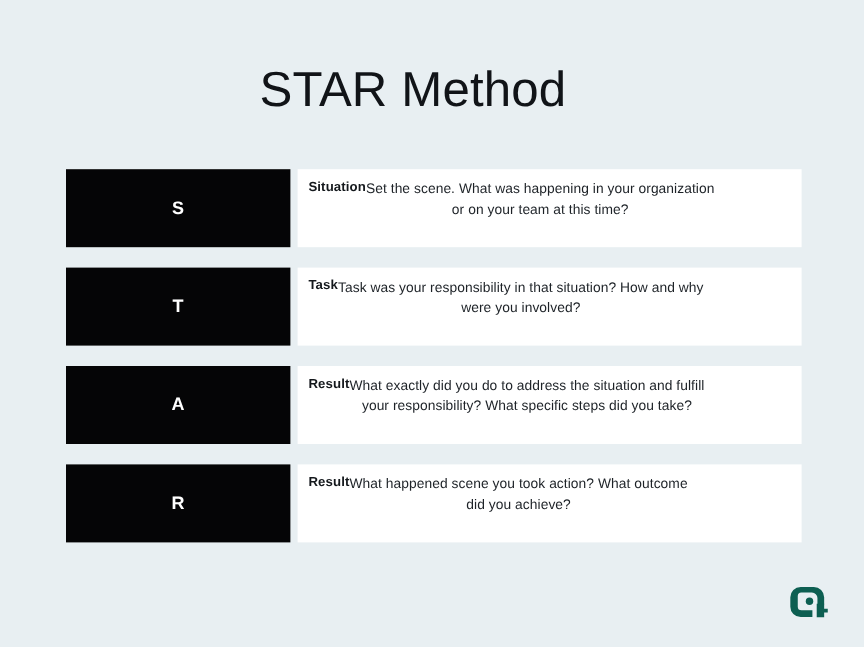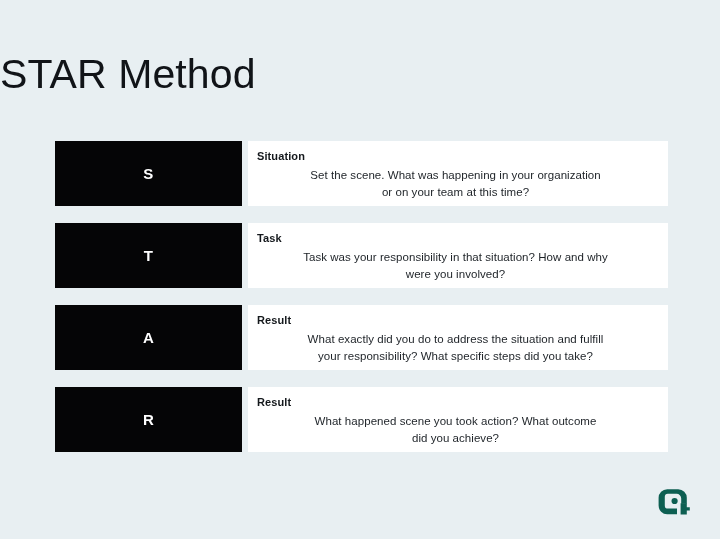--- a/index.html
+++ b/index.html
@@ -22,20 +22,21 @@
     background: #e8eff2;
     box-sizing: border-box;
   }
 
   
   .title {
     position: absolute;
     left: 0;
     top: 52px;
     width: 688px;
+    text-align: center;
     font-size: 41px;
     font-weight: 300;
     letter-spacing: 0.1px;
     color: #111418;
     line-height: 1.1;
     white-space: nowrap;
   }
 
   
   .rows {
@@ -75,21 +76,21 @@
     flex: 0 0 6px;
     width: 6px;
   }
 
   .text-panel {
     flex: 1 1 auto;
     background: #ffffff;
     padding: 9px 14px 8px 9px;
     box-sizing: border-box;
     display: flex;
-    flex-direction: column;
+    flex-direction: row;
     justify-content: flex-start;
   }
 
   .panel-heading {
     font-size: 11px;
     font-weight: bold;
     color: #14181c;
     line-height: 1.25;
     margin-bottom: 3px;
     letter-spacing: 0.1px;

